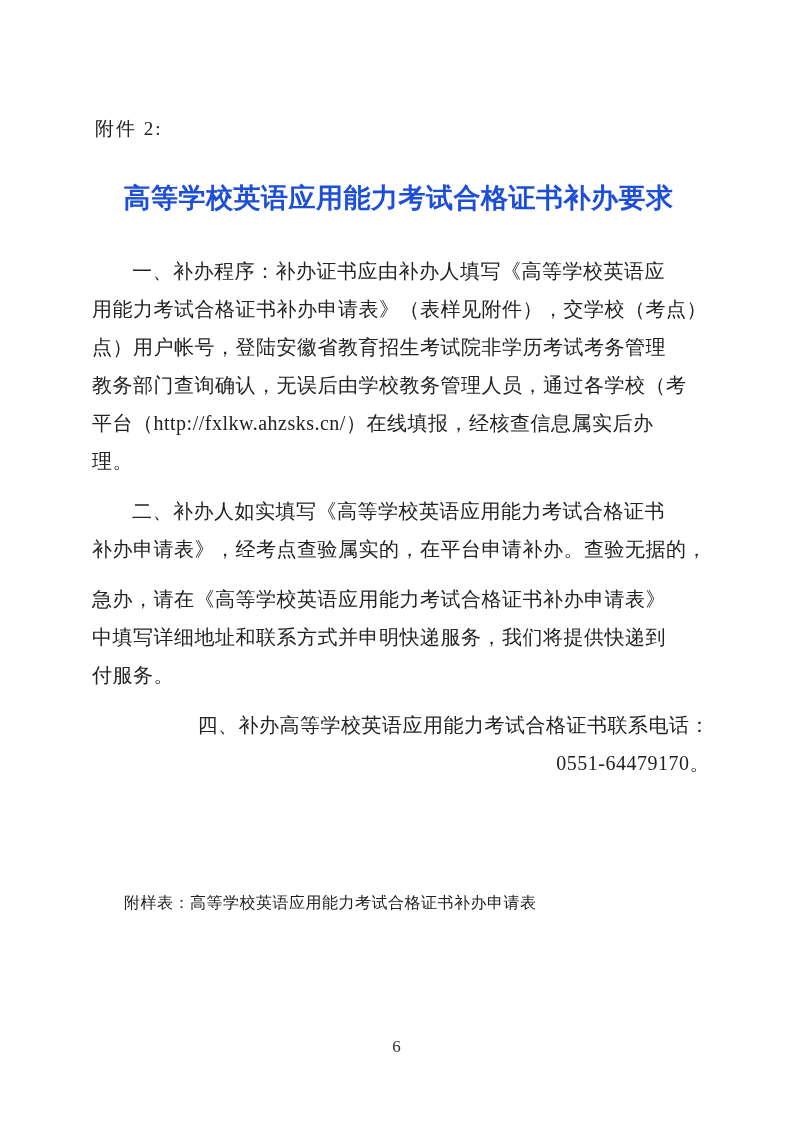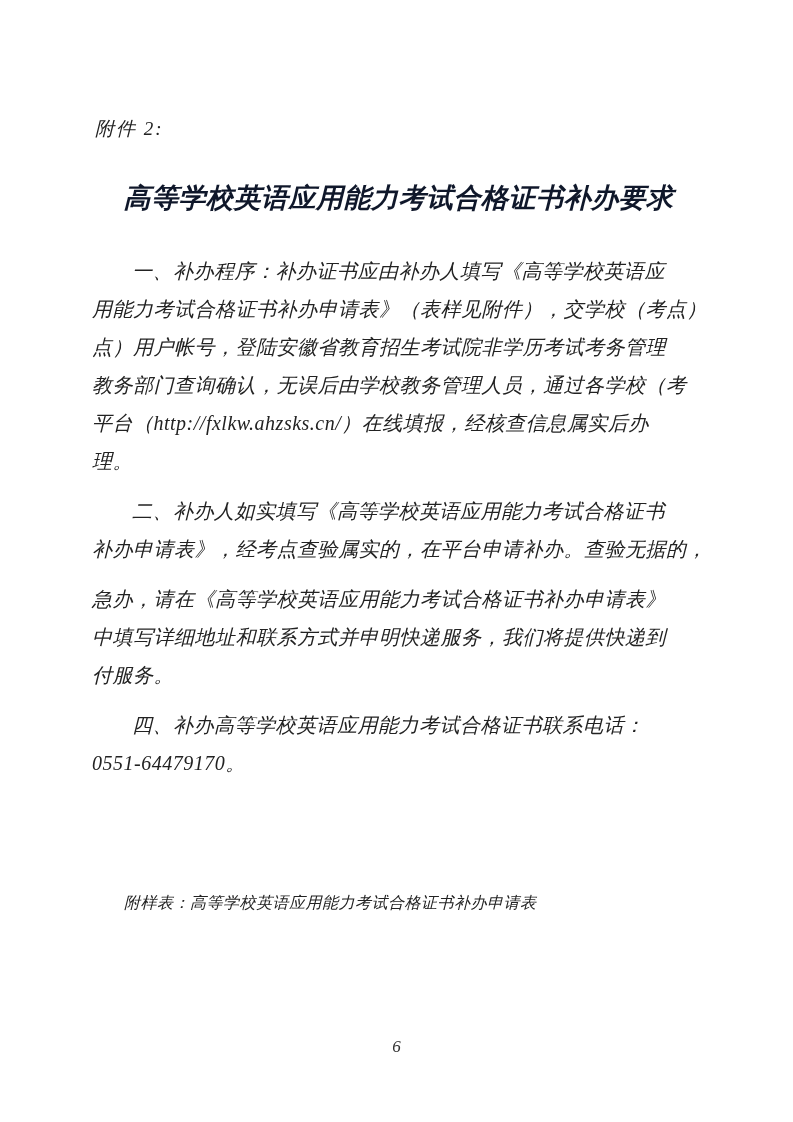--- a/index.html
+++ b/index.html
@@ -3,40 +3,39 @@
 <meta charset="utf-8">
 <style>
   html,body{margin:0;padding:0;background:#ffffff;}
   .page{
     position:relative;
     width:793px;height:1122px;
     background:#ffffff;
     overflow:hidden;
     font-family:"Liberation Serif","DejaVu Serif",serif;
     color:#222222;
-    font-style:italic;
   }
   .attachment{
     position:absolute;left:95px;top:116px;
     font-size:19px;line-height:26px;letter-spacing:2px;
     white-space:nowrap;
   }
   .title{
     position:absolute;left:4px;right:0;top:180px;
     margin:0;text-align:center;
     font-size:27px;font-weight:bold;line-height:36px;
-    letter-spacing:0.5px;color:#0f172a;
+    letter-spacing:0.5px;color:#1d4ed8;
     white-space:nowrap;
   }
   .body{
     position:absolute;left:92px;top:252px;width:618px;
     font-size:20px;
   }
   .para{margin:0 0 12px 0;}
-  .para:last-child{margin-bottom:0;}
+  .para:last-child{margin-bottom:0;text-align:right;}
   .line{
     line-height:38px;
     white-space:nowrap;
     letter-spacing:0.5px;
   }
   .indent{text-indent:2em;}
   .appendix{
     position:absolute;left:92px;top:884px;
     font-size:16px;line-height:38px;letter-spacing:0.5px;
     text-indent:2em;white-space:nowrap;

